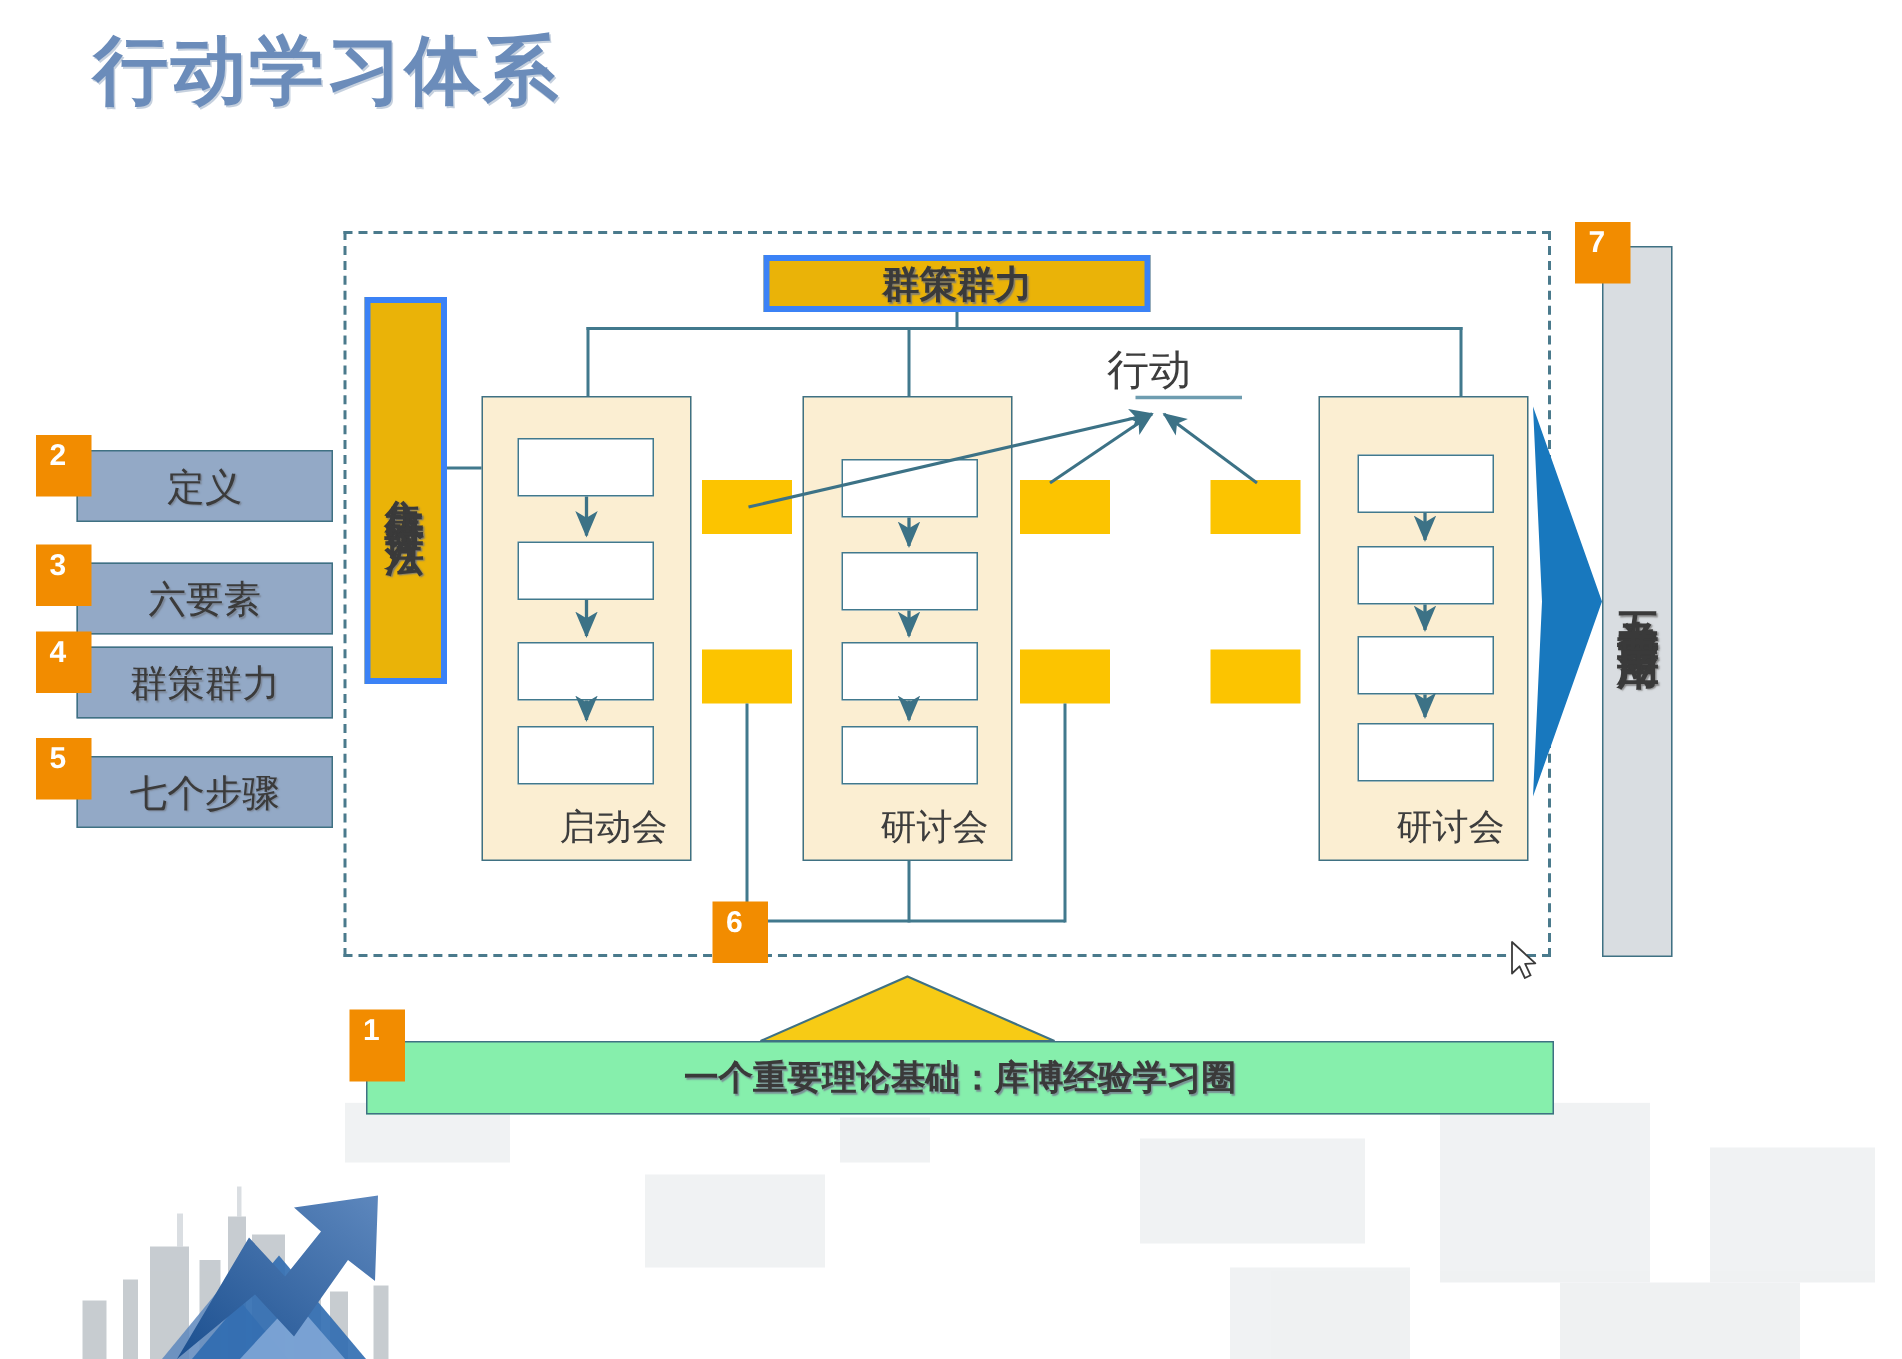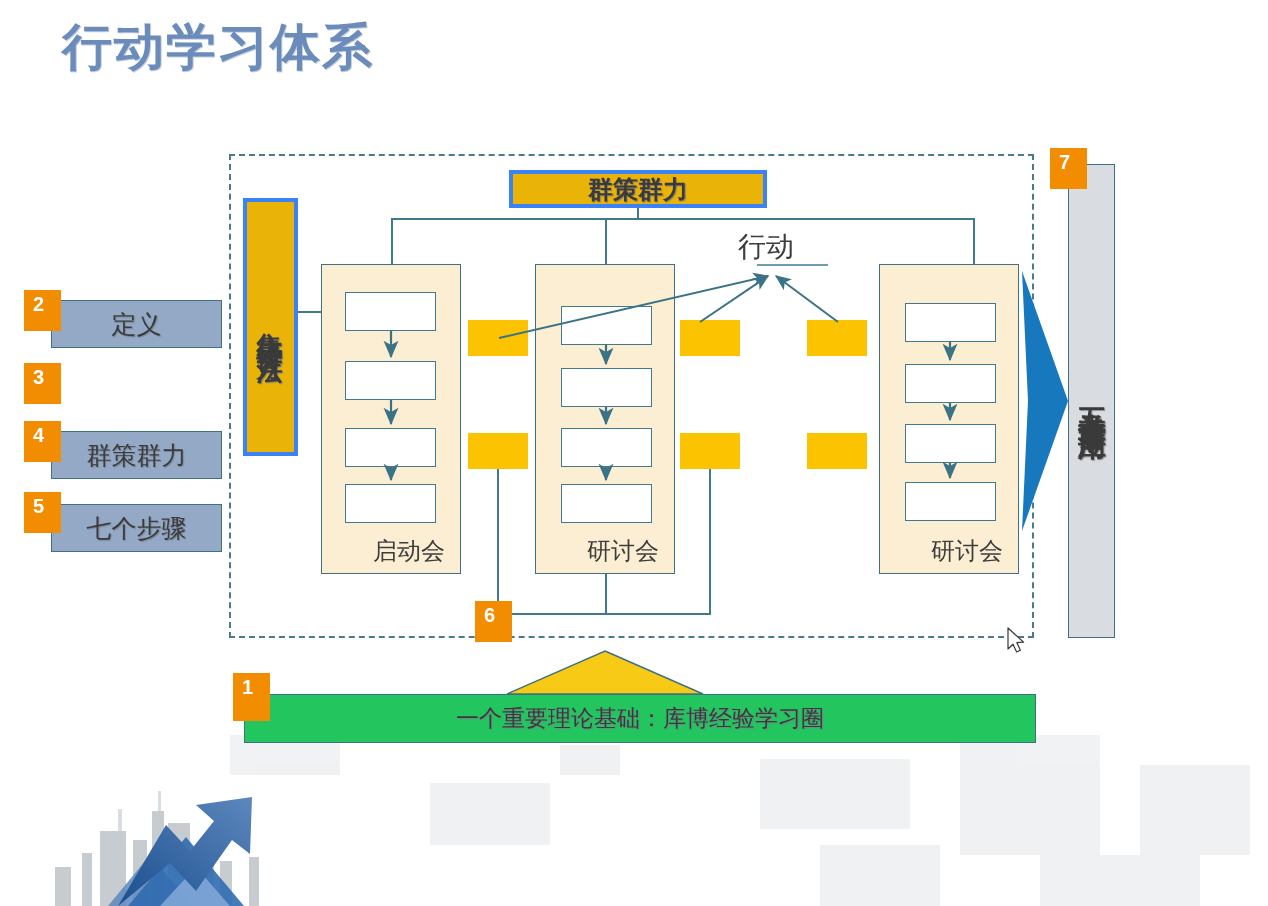--- a/index.html
+++ b/index.html
@@ -69,23 +69,23 @@
 
   .line-h{position:absolute;background:#41798d;height:2px;}
   .line-v{position:absolute;background:#41798d;width:2px;}
 
   #action-label{
     position:absolute;left:738px;top:228px;font-size:28px;color:#3d3d3d;
   }
 
   #bottom-bar{
     position:absolute;left:244px;top:694px;width:792px;height:49px;
-    background:#22c55e;border:1px solid #3f7183;box-sizing:border-box;
+    background:#86efac;border:1px solid #3f7183;box-sizing:border-box;
     display:flex;align-items:center;justify-content:center;
-    font-size:23px;font-weight:normal;color:#3a3a3a;
+    font-size:23px;font-weight:bold;color:#3a3a3a;
     text-shadow:1px 1px 1px rgba(120,130,145,.9);
   }
   #once-box{
     position:absolute;left:508px;top:615px;width:195px;height:38px;
     background:#93a9c6;border:1px solid #3f7183;box-sizing:border-box;
     display:flex;align-items:center;justify-content:center;
     font-size:23px;color:#3a3a3a;
   }
   svg.overlay{position:absolute;left:0;top:0;width:1268px;height:906px;pointer-events:none;}
 </style>
@@ -136,20 +136,23 @@
 
   <div id="page-title">行动学习体系</div>
 
   <div id="dashed-region"></div>
 
   <div class="blue-btn" style="left:51px;top:300px;width:171px;height:48px;position:absolute;">
     <span>定义</span>
   </div>
   <div class="badge" style="left:24px;top:290px;width:37px;height:41px;">2</div>
 
+  <div class="blue-btn" style="left:51px;top:375px;width:171px;height:48px;position:absolute;">
+    <span>六要素</span>
+  </div>
   <div class="badge" style="left:24px;top:363px;width:37px;height:41px;">3</div>
 
   <div class="blue-btn" style="left:51px;top:431px;width:171px;height:48px;position:absolute;">
     <span>群策群力</span>
   </div>
   <div class="badge" style="left:24px;top:421px;width:37px;height:41px;">4</div>
 
   <div class="blue-btn" style="left:51px;top:504px;width:171px;height:48px;position:absolute;">
     <span>七个步骤</span>
   </div>

